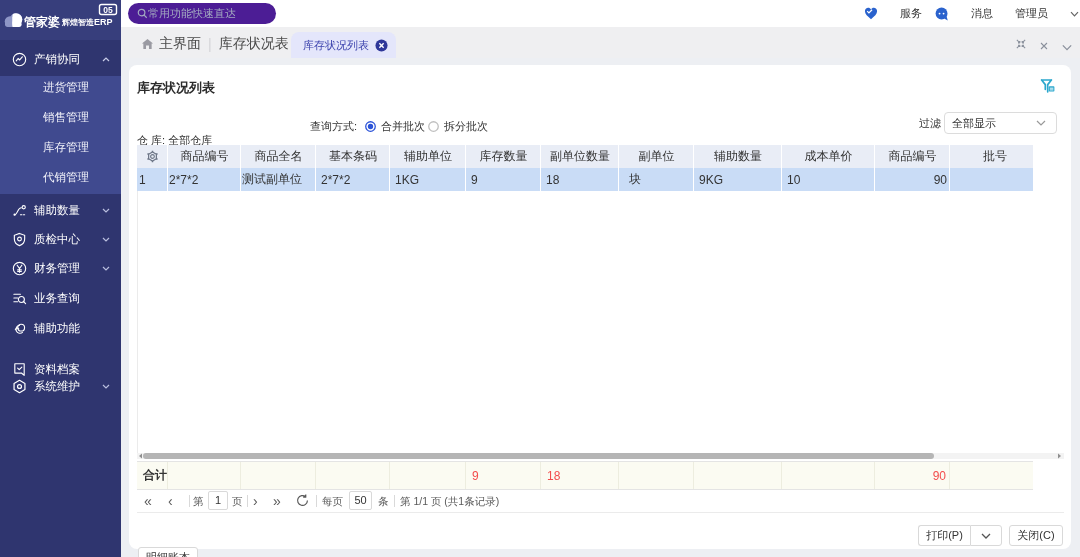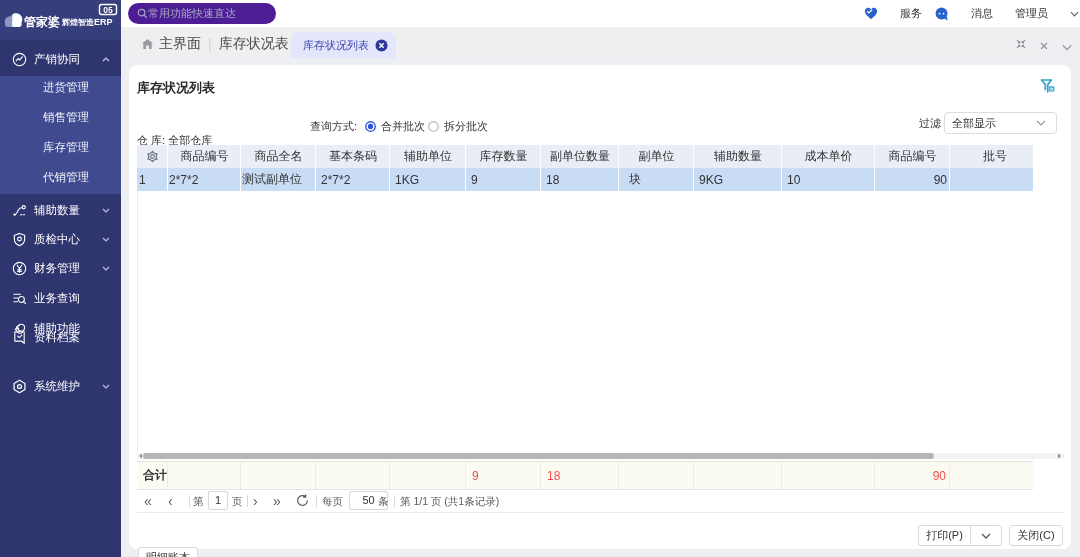--- a/index.html
+++ b/index.html
@@ -144,21 +144,21 @@
     <span>业务查询</span>
   </div>
   <div class="abs mi" style="top:314px;">
     <svg class="ico" viewBox="0 0 16 16" fill="none" stroke="#fff" stroke-width="1.2">
       <path d="M8.5 4.5 a4.3 4.3 0 1 0 3 7.4"></path>
       <circle cx="9.8" cy="7.1" r="3.6"></circle>
       <path d="M3.2 9.4 l2.4-2.3 2 1.9"></path>
     </svg>
     <span>辅助功能</span>
   </div>
-  <div class="abs mi" style="top:323px;">
+  <div class="abs mi" style="top:355px;">
     <svg class="ico" viewBox="0 0 16 16" fill="none" stroke="#fff" stroke-width="1.2">
       <path d="M3 1.8 h10 v12.4 l-3-2.4 h-7 z" stroke-linejoin="round"></path>
       <path d="M6 6.5 l1.7 1.7 2.8-2.8" stroke-linecap="round" stroke-linejoin="round"></path>
     </svg>
     <span>资料档案</span>
   </div>
   <div class="abs mi" style="top:372px;text-align:right;">
     <svg class="ico" viewBox="0 0 16 16" fill="none" stroke="#fff" stroke-width="1.3">
       <path d="M8 1.4 L13.8 4.7 V11.3 L8 14.6 L2.2 11.3 V4.7 Z" stroke-linejoin="round"></path>
       <circle cx="8" cy="8" r="2.1"></circle>
@@ -339,21 +339,21 @@
     <span class="pginput" style="left:71px;top:1px;width:20px;">1</span>
     <span class="abs" style="left:95px;top:5px;">页</span>
     <span class="pgsep" style="left:110px;top:5px;"></span>
     <span class="pga" style="left:116px;top:3px;font-size:14px;">›</span>
     <span class="pga" style="left:136px;top:3px;font-size:14px;">»</span>
     <svg style="position:absolute;left:159px;top:4px;" width="13" height="13" viewBox="0 0 14 14" fill="none" stroke="#595959" stroke-width="1.3">
       <path d="M12.3 7 a5.3 5.3 0 1 1 -1.8-4 M10.5 0.6 v2.8 h-2.8" stroke-linejoin="round"></path>
     </svg>
     <span class="pgsep" style="left:179px;top:5px;"></span>
     <span class="abs" style="left:185px;top:5px;">每页</span>
-    <span class="pginput" style="left:212px;top:1px;width:39px;">50</span>
+    <span class="pginput" style="left:212px;top:1px;width:23px;">50</span>
     <span class="abs" style="left:241px;top:5px;">条</span>
     <span class="pgsep" style="left:257px;top:5px;"></span>
     <span class="abs" style="left:263px;top:5px;">第 1/1 页 (共1条记录)</span>
   </div>
   <div class="abs btn" style="left:138px; width:60px;margin-top:22px;">明细账本</div>
   <div class="abs btn" style="left:918px; width:52px; border-radius:3px 0 0 3px; border-right:none;">打印(P)</div>
   <div class="abs btn" style="left:970px; width:32px; border-radius:0 3px 3px 0;">
     <svg width="10" height="6" viewBox="0 0 10 6" fill="none" stroke="#555" stroke-width="1.3">
       <path d="M1 1 L5 5 L9 1"></path>
     </svg>

